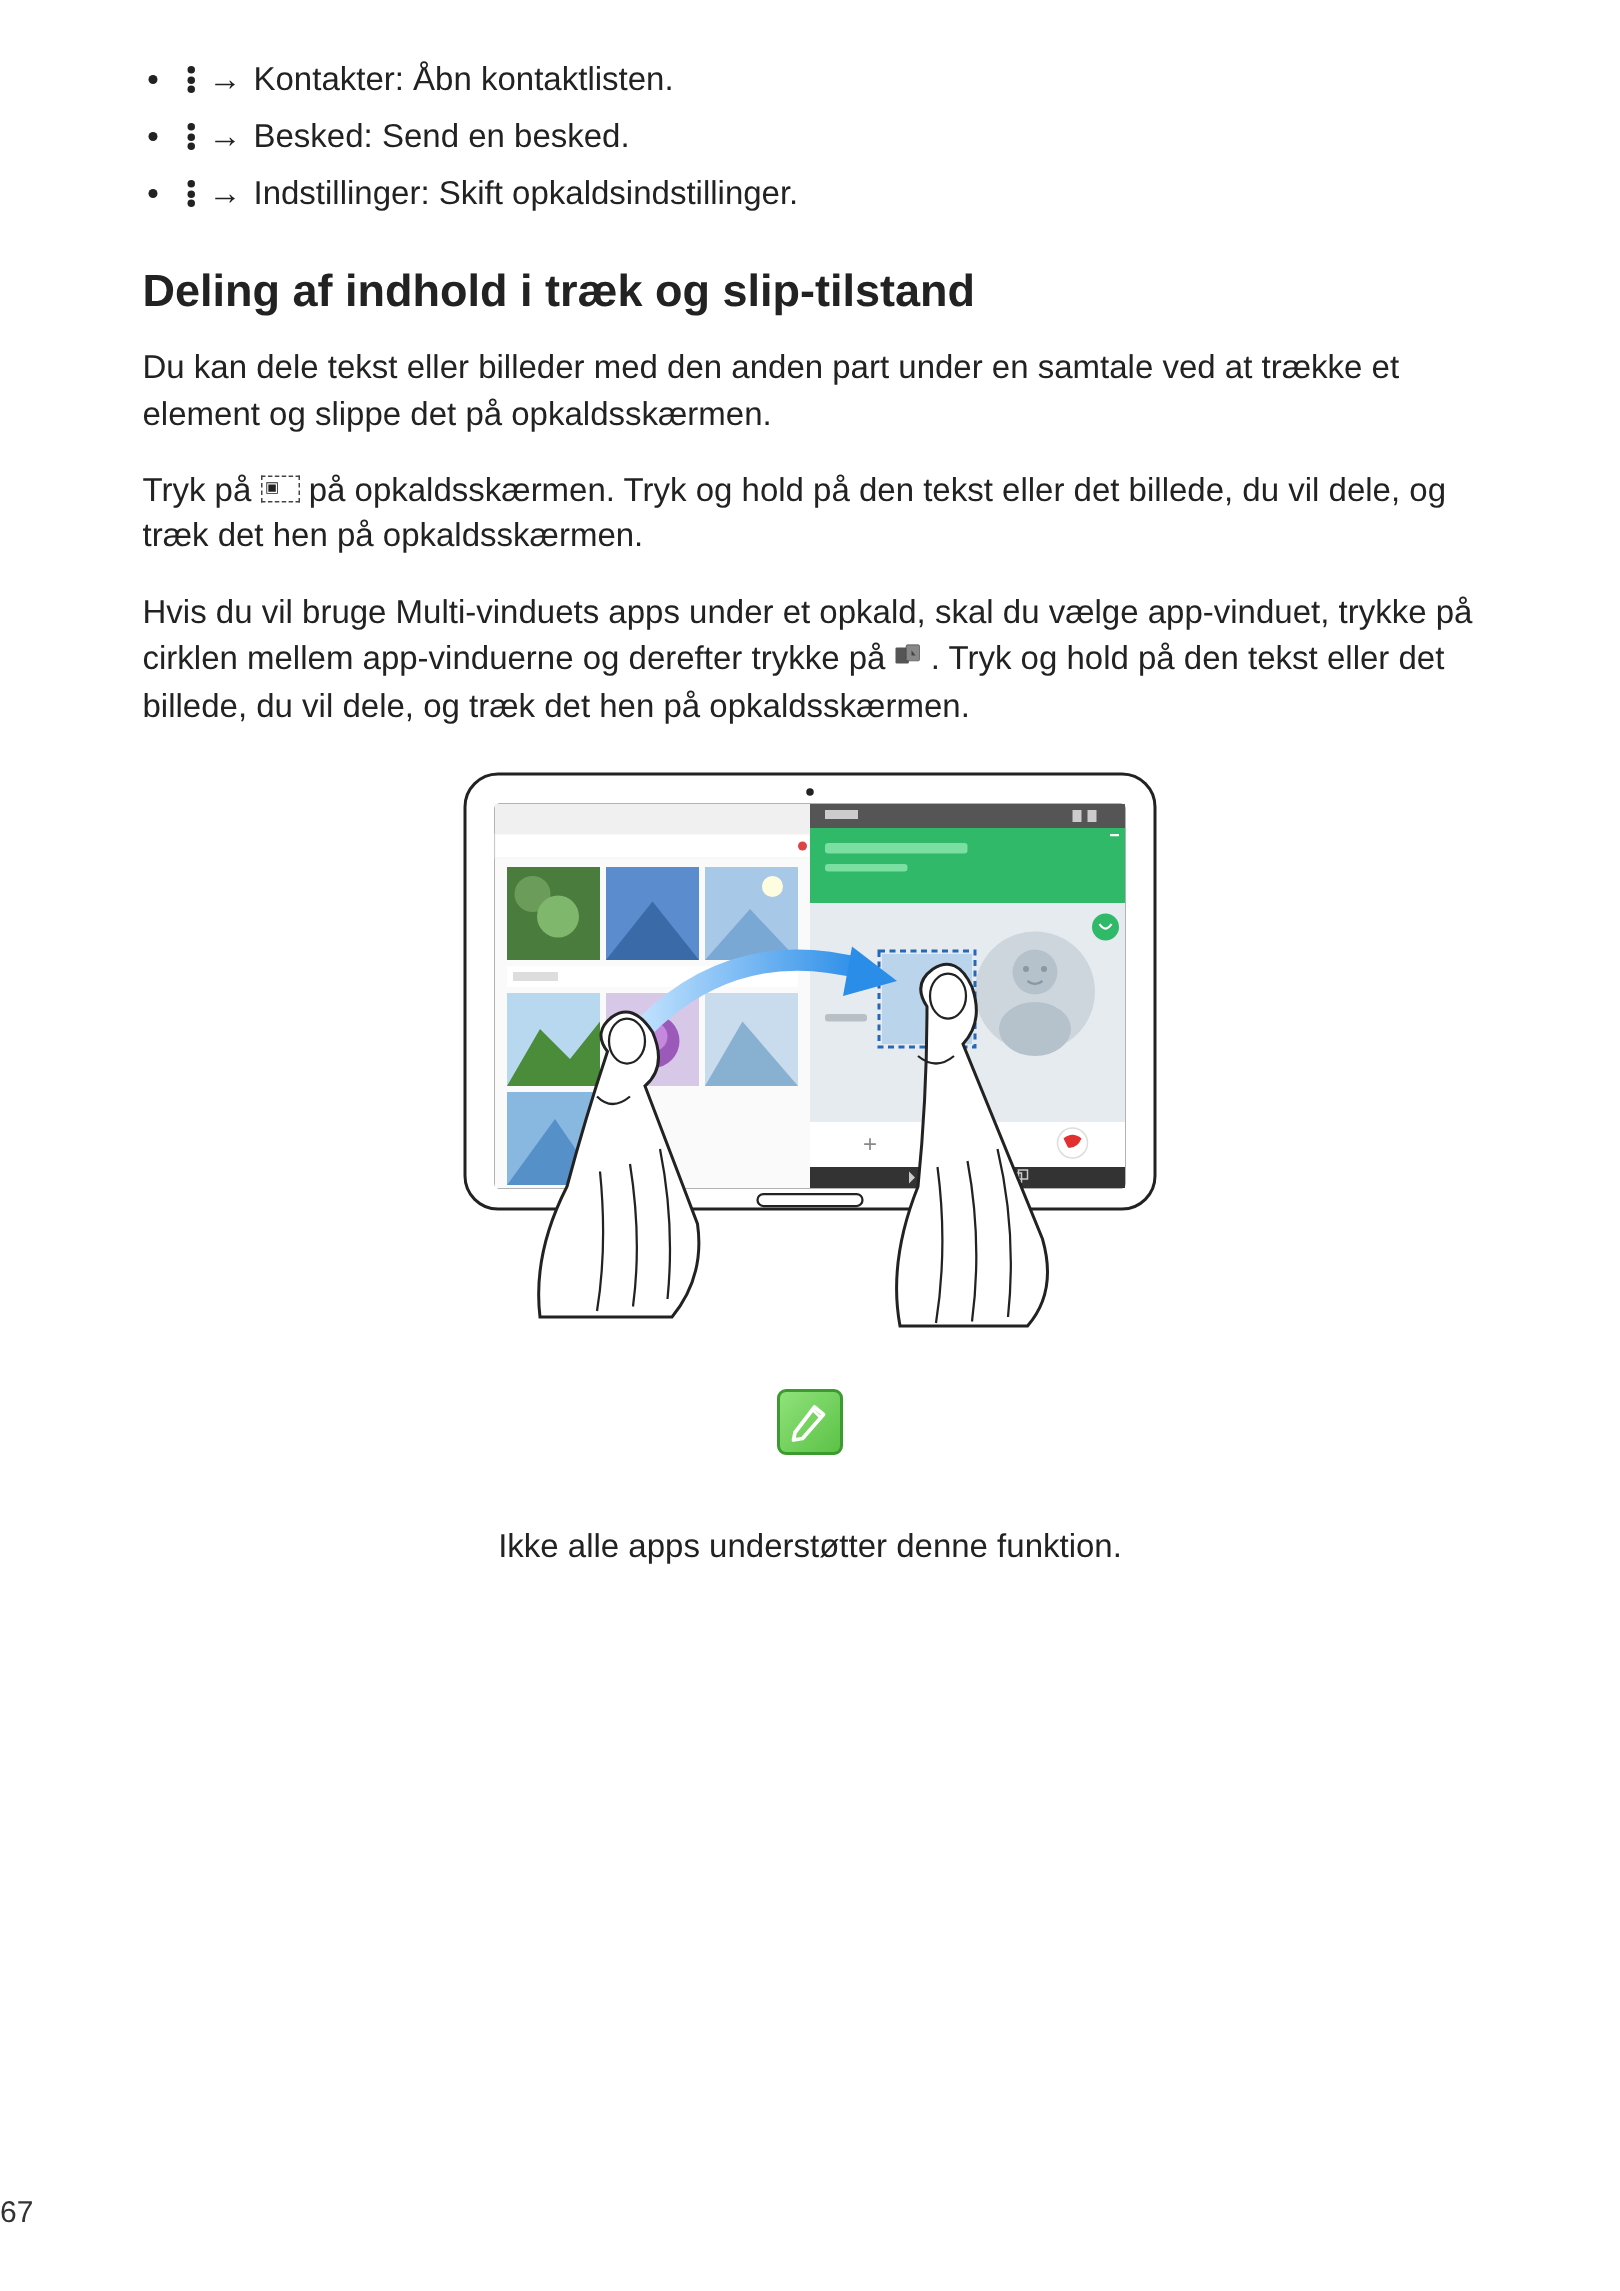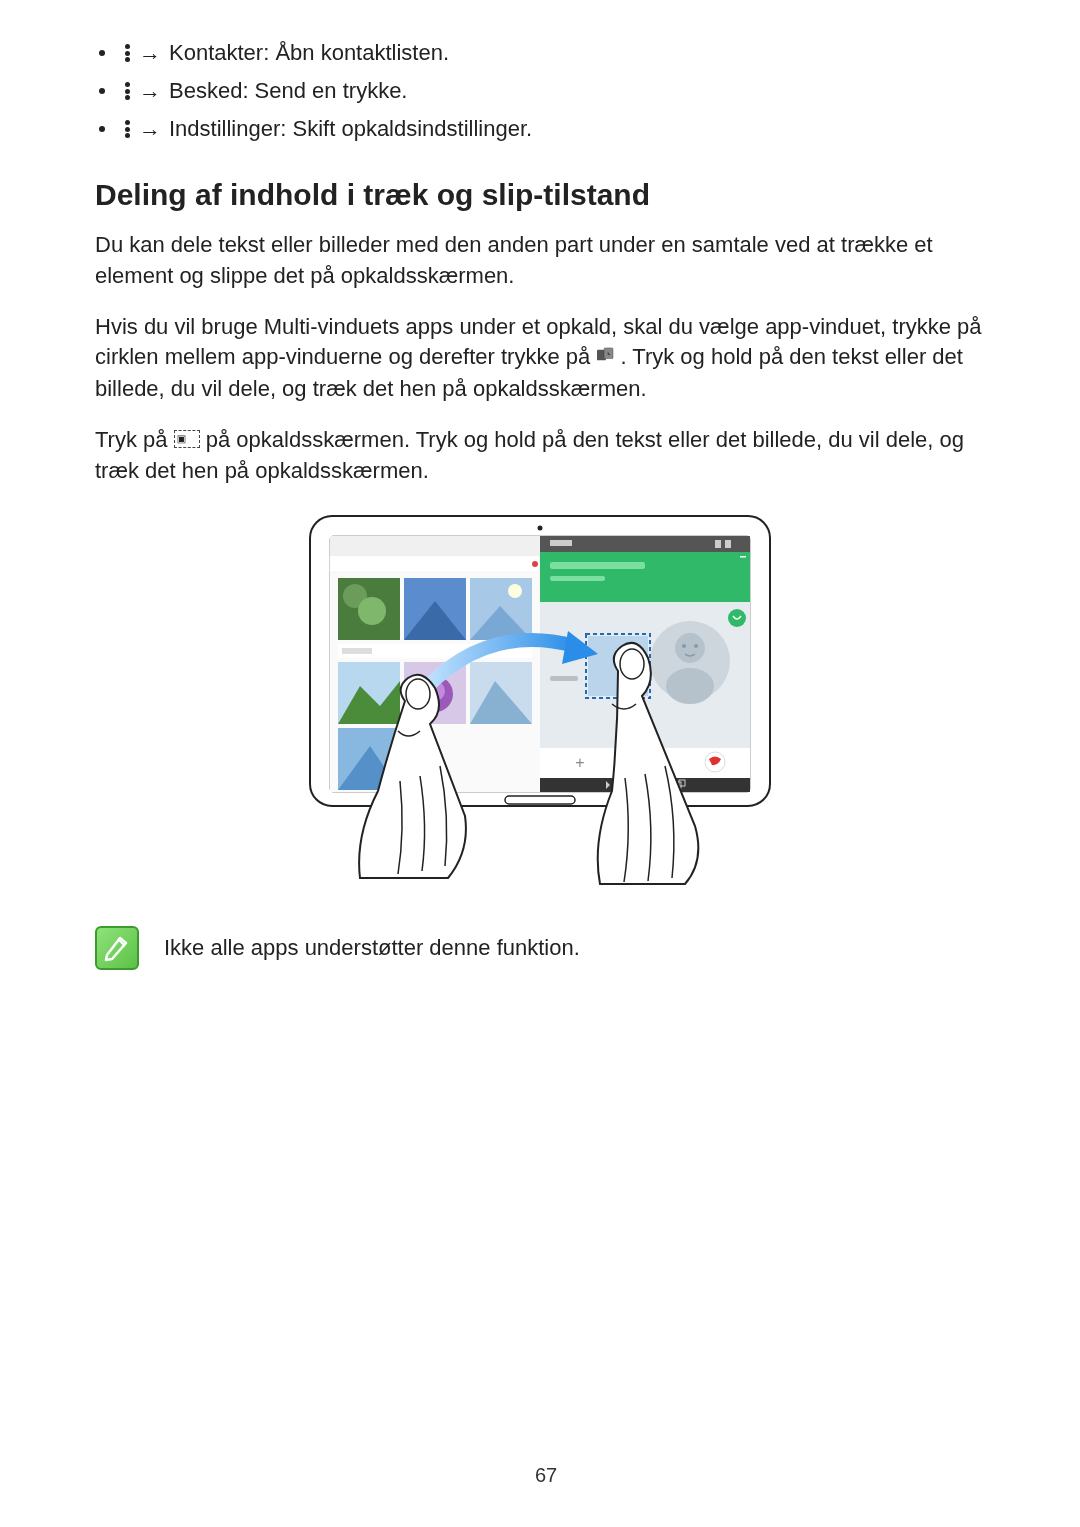--- a/index.html
+++ b/index.html
@@ -108,42 +108,43 @@
     justify-content: center;
     margin: 20px 0 40px 0;
   }
   .illustration {
     width: 480px;
     height: 380px;
   }
   .note-row {
     display: flex;
     align-items: center;
-    gap: 25px;
+    gap: 48px;
     margin-top: 10px;
+    flex-direction: column;
   }
   .note-icon-box {
     width: 44px;
     height: 44px;
     border: 2px solid #3b9b2f;
     border-radius: 6px;
     background: linear-gradient(135deg, #8fe27a, #5cc247);
     display: flex;
     align-items: center;
     justify-content: center;
   }
   .note-text {
     font-size: 22px;
   }
   .page-number {
     position: absolute;
     bottom: 40px;
-    left: 12px;
+    left: 0;
     right: 0;
-    text-align: center;
+    text-align: left;
     font-size: 20px;
     color: #333;
   }
 </style>
 </head>
 <body>
 
 <div class="page">
 
 
@@ -159,56 +160,56 @@
       <span><span class="bold">Kontakter</span><span>: Åbn kontaktlisten.</span></span>
     </li>
     <li>
       <span class="bullet-dot"></span>
       <span class="three-dots-icon">
           <span></span>
           <span></span>
           <span></span>
         </span>
       <span class="arrow">→</span>
-      <span><span class="bold">Besked</span><span>: Send en trykke.</span></span>
+      <span><span class="bold">Besked</span><span>: Send en besked.</span></span>
     </li>
     <li>
       <span class="bullet-dot"></span>
       <span class="three-dots-icon">
           <span></span>
           <span></span>
           <span></span>
         </span>
       <span class="arrow">→</span>
       <span><span class="bold">Indstillinger</span><span>: Skift opkaldsindstillinger.</span></span>
     </li>
   </ul>
 
   <h2 class="heading">Deling af indhold i træk og slip-tilstand</h2>
 
   <p class="body-text">Du kan dele tekst eller billeder med den anden part under en samtale ved at trække et element og slippe det på opkaldsskærmen.</p>
+
+  <p class="body-text">
+    <span>Tryk på </span>
+    <span class="inline-icon multiwin-icon">
+        <span class="multiwin-icon-inner">▣</span>
+      </span>
+    <span> på opkaldsskærmen. Tryk og hold på den tekst eller det billede, du vil dele, og træk det hen på opkaldsskærmen.</span>
+  </p>
 
   <p class="body-text">
     <span>Hvis du vil bruge Multi-vinduets apps under et opkald, skal du vælge app-vinduet, trykke på cirklen mellem app-vinduerne og derefter trykke på </span>
     <span class="inline-icon">
       <svg class="tray-icon" viewBox="0 0 20 18">
         <rect x="1" y="3" width="10" height="12" rx="1" fill="#555"></rect>
         <rect x="9" y="1" width="10" height="12" rx="1" fill="#888" stroke="#444" stroke-width="0.5"></rect>
         <path d="M 13 5 L 16 9 L 13 9 Z" fill="#444"></path>
       </svg>
     </span>
     <span>. Tryk og hold på den tekst eller det billede, du vil dele, og træk det hen på opkaldsskærmen.</span>
-  </p>
-
-  <p class="body-text">
-    <span>Tryk på </span>
-    <span class="inline-icon multiwin-icon">
-        <span class="multiwin-icon-inner">▣</span>
-      </span>
-    <span> på opkaldsskærmen. Tryk og hold på den tekst eller det billede, du vil dele, og træk det hen på opkaldsskærmen.</span>
   </p>
 
   <div class="illustration-wrap">
     <svg class="illustration" viewBox="0 0 480 380">
 
       <rect x="10" y="10" width="460" height="290" rx="22" fill="#fff" stroke="#222" stroke-width="2"></rect>
       <circle cx="240" cy="22" r="2.5" fill="#222"></circle>
       <rect x="205" y="290" width="70" height="8" rx="4" fill="none" stroke="#222" stroke-width="1.5"></rect>
 
       <rect x="30" y="30" width="420" height="256" rx="3" fill="#fff" stroke="#999" stroke-width="1"></rect>

